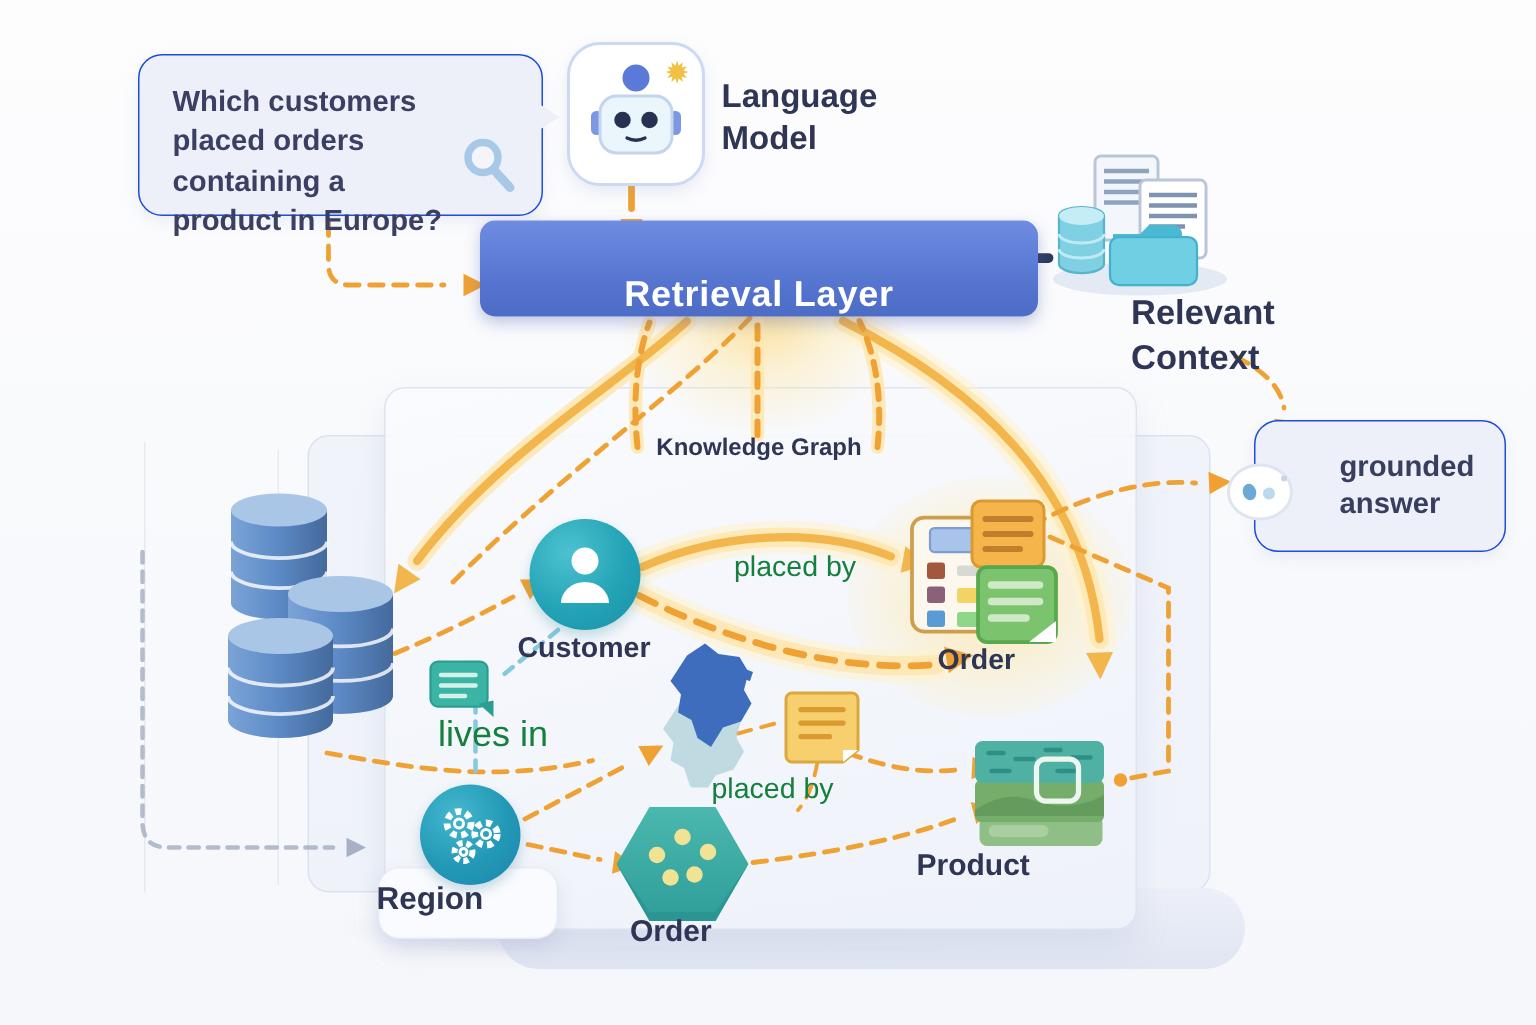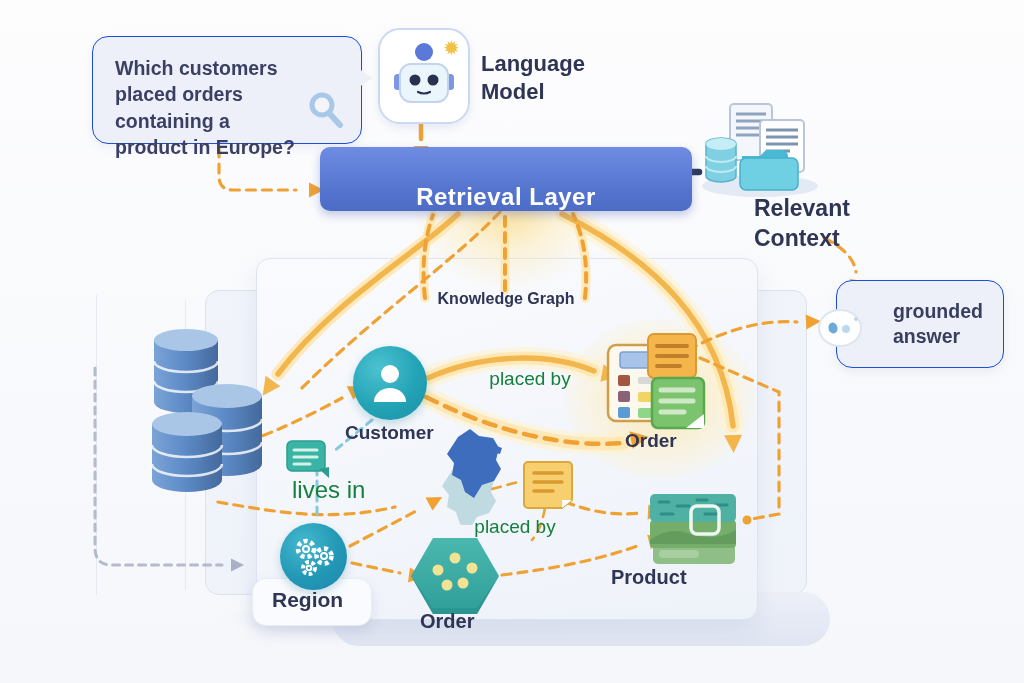--- a/index.html
+++ b/index.html
@@ -322,21 +322,21 @@
     <g stroke="#ffffff" fill="none">
       <circle cx="15" cy="13" r="8" stroke-width="4.5" stroke-dasharray="4 3"></circle>
       <circle cx="15" cy="13" r="3" stroke-width="2"></circle>
       <circle cx="33" cy="20" r="7.5" stroke-width="4.5" stroke-dasharray="4 3"></circle>
       <circle cx="33" cy="20" r="3" stroke-width="2"></circle>
       <circle cx="18" cy="32" r="6" stroke-width="4" stroke-dasharray="3.5 2.5"></circle>
       <circle cx="18" cy="32" r="2.3" stroke-width="2"></circle>
     </g>
   </svg>
 </div>
-<div class="abs node-label" style="left:272px;top:588px;width:110px;font-size:21px;z-index:7;">Region</div>
+<div class="abs node-label" style="left:251px;top:588px;width:110px;font-size:21px;z-index:7;">Region</div>
 
 <svg class="abs" style="left:420px;top:425px;z-index:6;" width="100" height="100" viewBox="0 0 100 100">
   <path d="M38,28 l12,-8 9,7 14,2 6,10 -3,12 5,9 -7,12 -12,4 -8,13 -9,-6 -4,-12 -9,-5 2,-12 -7,-9 z" fill="#aacfd6" opacity="0.7" transform="translate(-5,16)"></path>
   <path d="M38,12 l12,-8 9,7 14,2 6,10 -3,12 5,9 -7,12 -12,4 -8,13 -9,-6 -4,-12 -9,-5 2,-12 -7,-9 z" fill="#3f6dbd"></path>
   <path d="M74,20 l8,3 -2,6 -7,-2 z" fill="#3f6dbd"></path>
 </svg>
 
 <svg class="abs" style="left:522px;top:458px;z-index:6;" width="52" height="52" viewBox="0 0 52 52">
   <path d="M6,4 h40 a4,4 0 0 1 4,4 v34 l-10,8 h-34 a4,4 0 0 1 -4,-4 v-38 a4,4 0 0 1 4,-4 z" fill="#f7cf6e" stroke="#daa83c" stroke-width="2"></path>
   <g stroke="#d99a2f" stroke-width="3.5" stroke-linecap="round">

